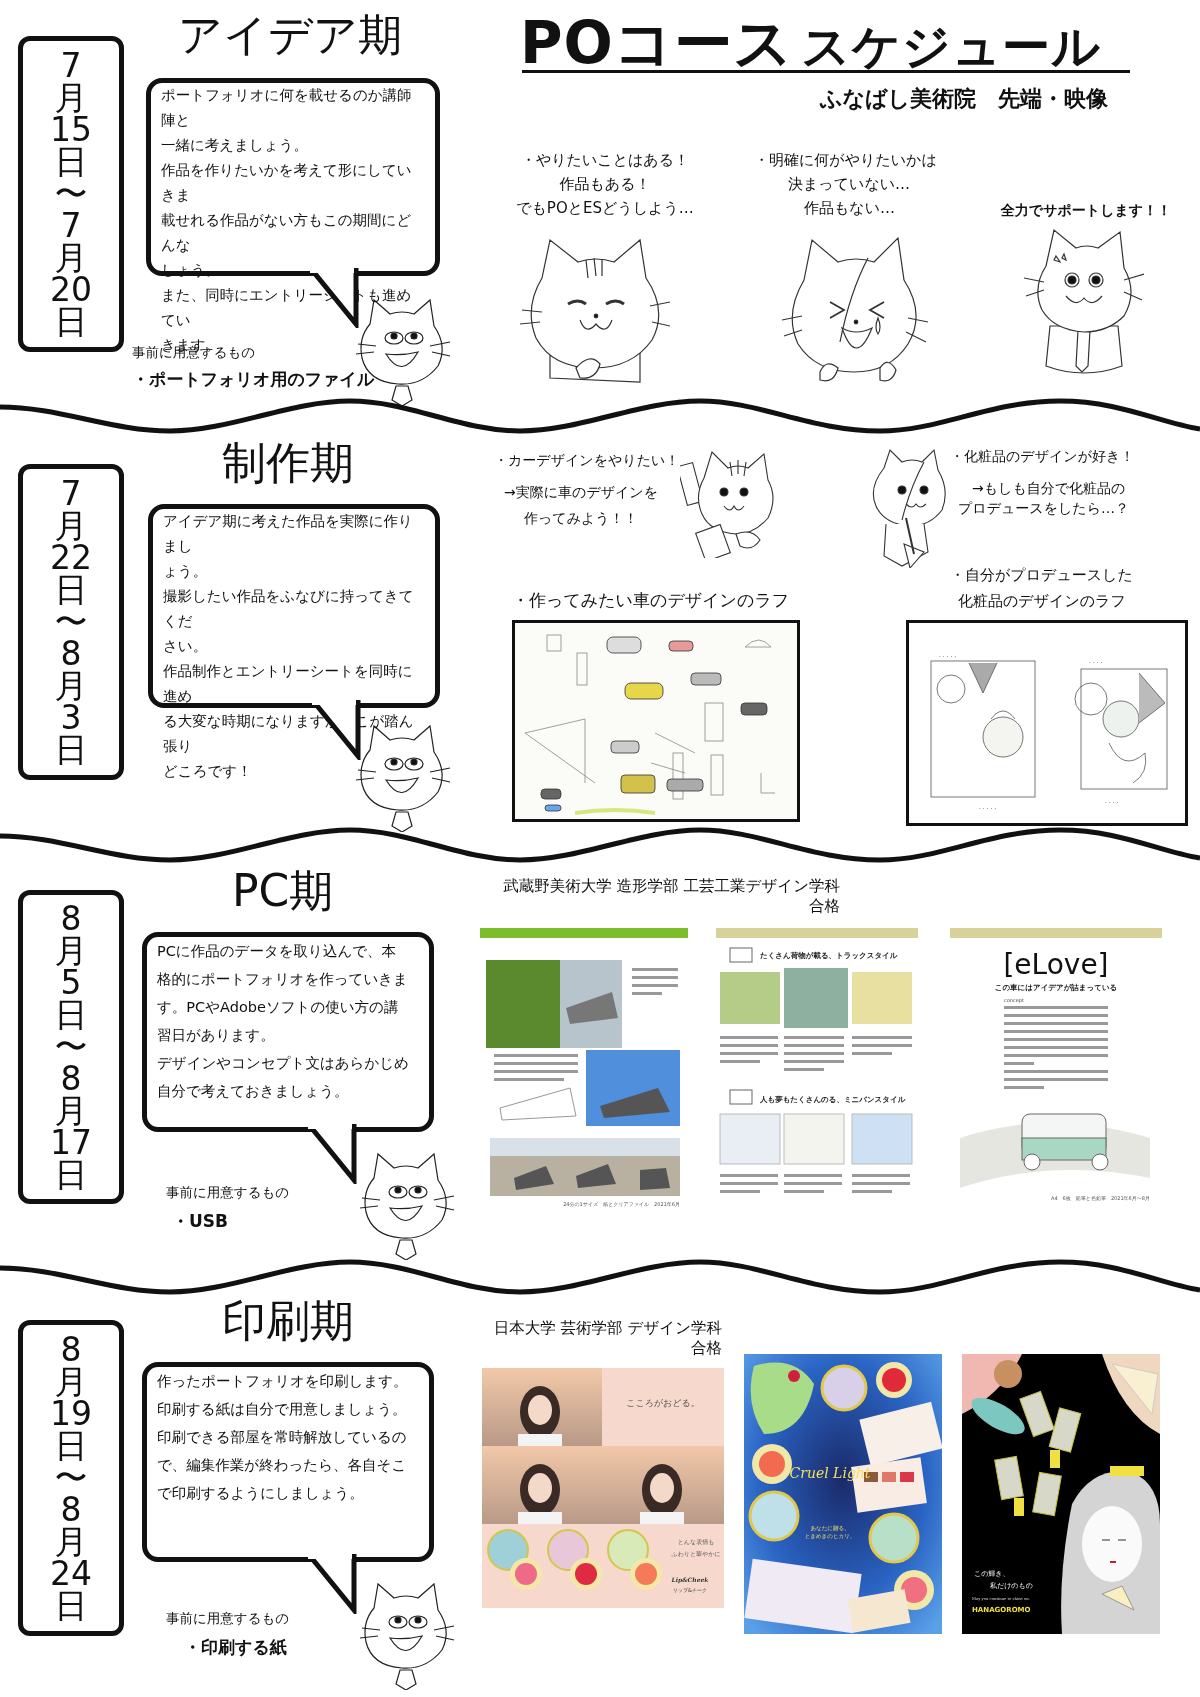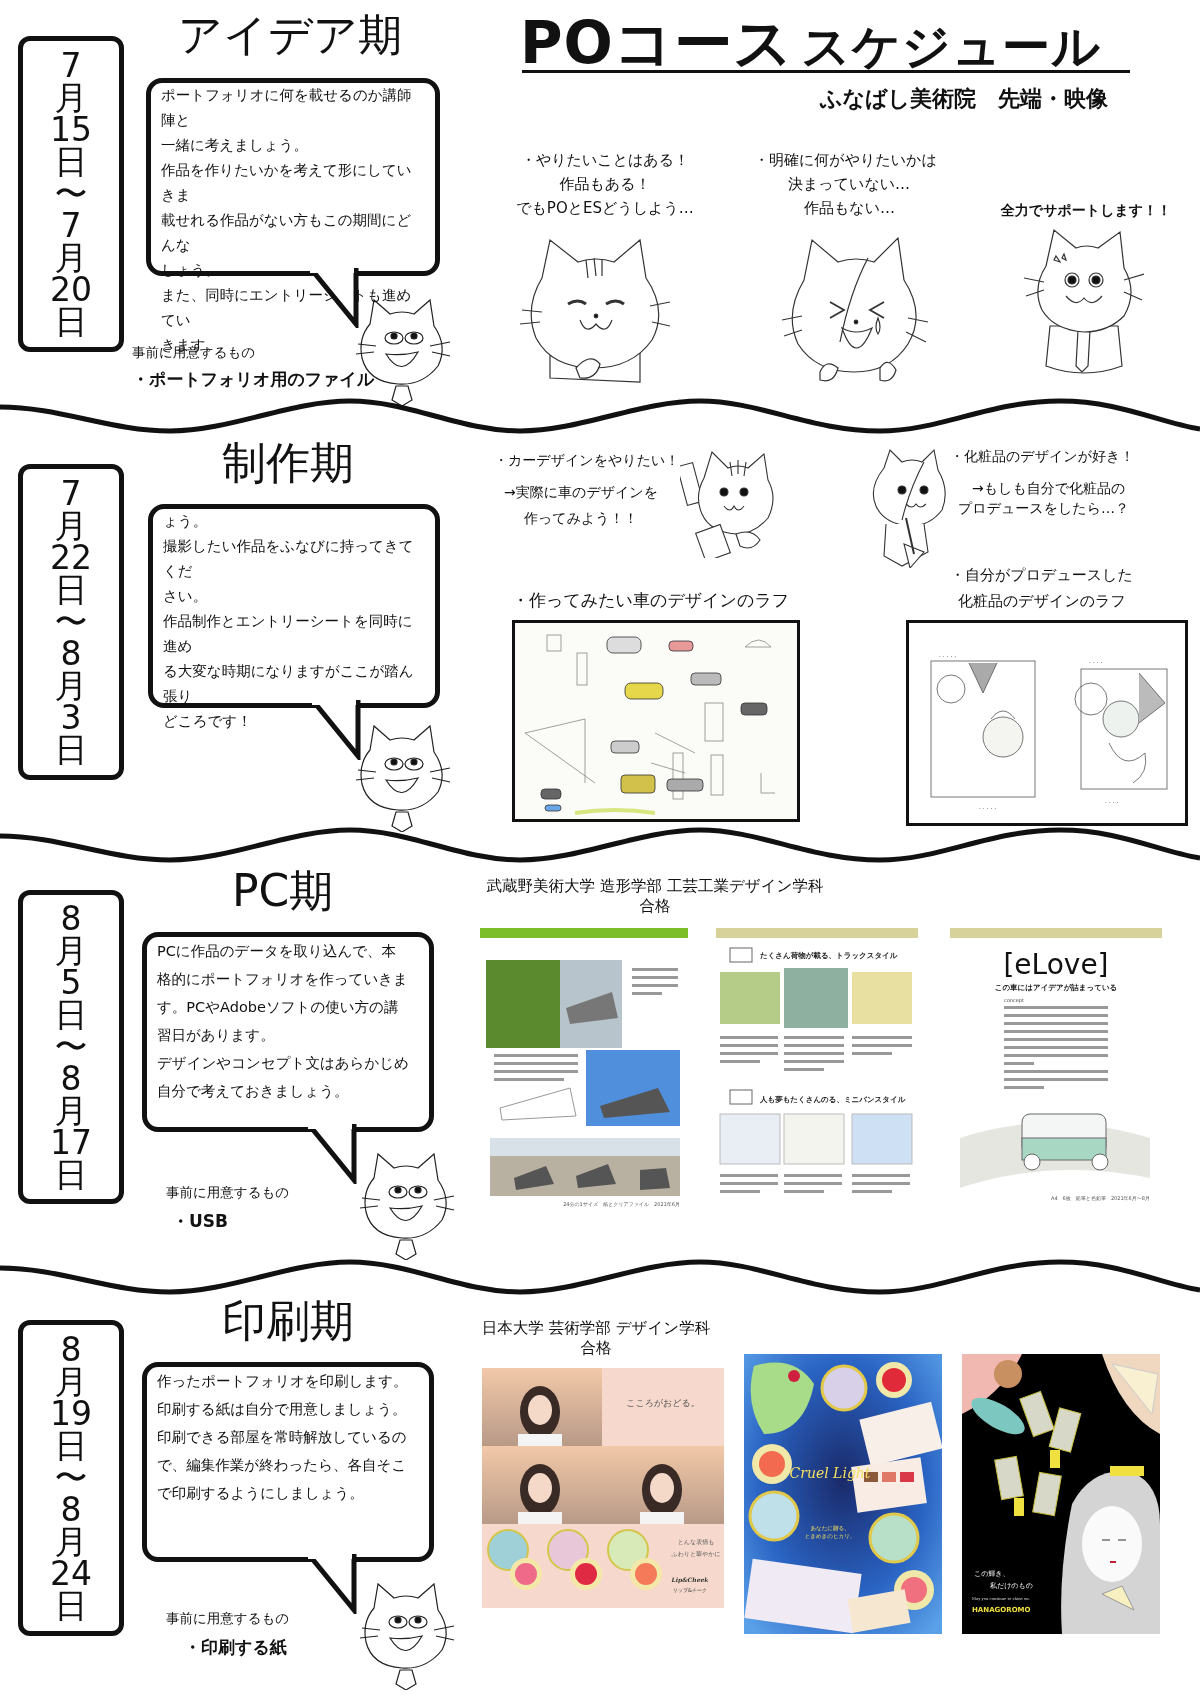--- a/index.html
+++ b/index.html
@@ -27,21 +27,21 @@
 
   .prep-label { position: absolute; font-size: 13.5px; white-space: nowrap; }
   .prep-item { position: absolute; font-size: 17px; font-weight: bold; white-space: nowrap; }
 
   .wave { position: absolute; left: 0; width: 1200px; height: 44px; }
 
   .caption { position: absolute; font-size: 15px; line-height: 24px; text-align: center; white-space: nowrap; }
   .caption-bold { font-weight: bold; font-size: 14px; }
 
   .frame { position: absolute; border: 3px solid #111; background: #fff; overflow: hidden; }
-  .uni-title { position: absolute; text-align: center; font-size: 15.5px; line-height: 20px; white-space: nowrap; }
+  .uni-title { position: absolute; text-align: right; font-size: 15.5px; line-height: 20px; white-space: nowrap; }
 
   .page-thumb { position: absolute; background: #fff; overflow: hidden; }
   .page-bar { height: 10px; width: 100%; }
   .poster { position: absolute; overflow: hidden; }
 
   svg { display: block; }
 </style>
 </head>
 <body>
 
@@ -163,20 +163,21 @@
     <span>日</span>
     <span>〜</span>
     <span>8</span>
     <span>月</span>
     <span>3</span>
     <span>日</span>
   </div>
   <div class="phase-title" style="left:222px; top:438px;">制作期</div>
 
   <div class="bubble" style="left:148px; top:504px; width:292px; height:204px;">
+    <p>アイデア期に考えた作品を実際に作りまし</p>
     <p>ょう。</p>
     <p>撮影したい作品をふなびに持ってきてくだ</p>
     <p>さい。</p>
     <p>作品制作とエントリーシートを同時に進め</p>
     <p>る大変な時期になりますがここが踏ん張り</p>
     <p>どころです！</p>
   </div>
   <svg class="bubble-tail" style="left:312px; top:700px;" width="60" height="60">
     <polygon points="2,2 46,2 46,56" fill="#fff" stroke="#111" stroke-width="5"></polygon>
     <rect x="0" y="0" width="44" height="5" fill="#fff"></rect>

